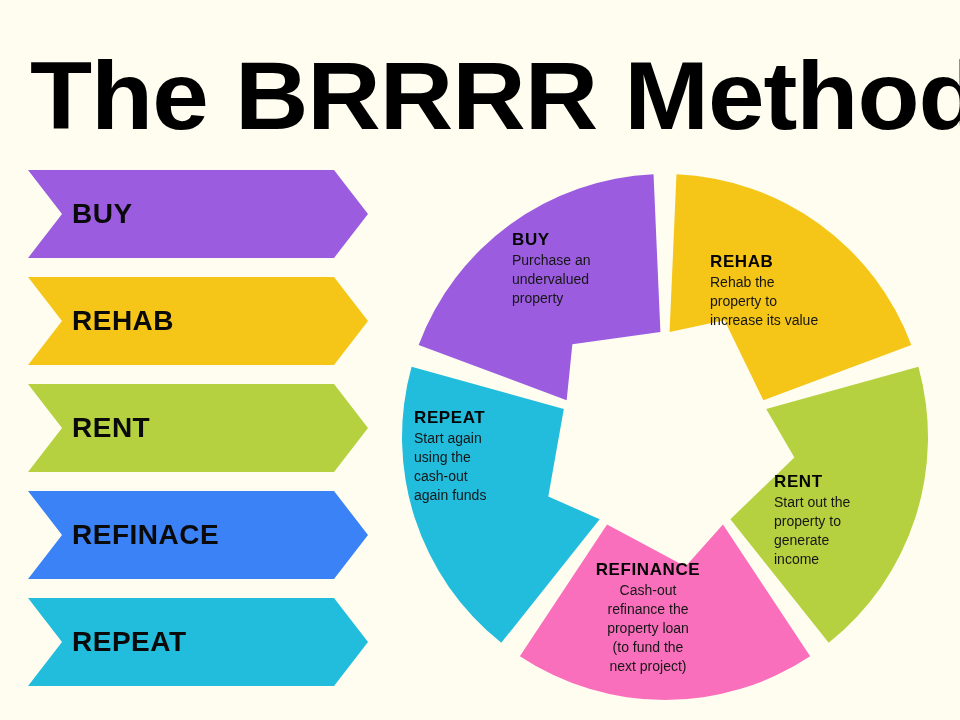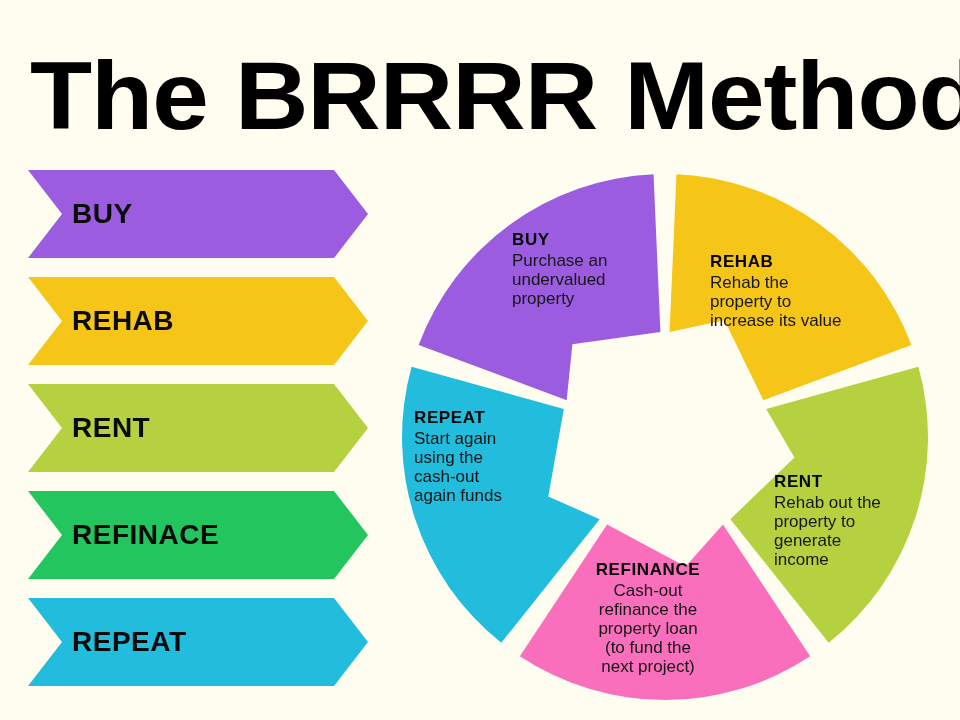--- a/index.html
+++ b/index.html
@@ -93,21 +93,21 @@
     font-weight: bold;
     font-size: 17px;
     letter-spacing: 0.6px;
     line-height: 20px;
     color: #050505;
     margin: 0 0 1px 0;
   }
   .seg-body {
     font-family: "Liberation Sans", sans-serif;
     font-weight: normal;
-    font-size: 17px;
+    font-size: 14px;
     line-height: 19px;
     color: #161616;
     margin: 0;
     white-space: pre-line;
   }
 
   .sb-buy      { left: 120px; top: 66px;  width: 175px; }
   .sb-rehab    { left: 318px; top: 88px;  width: 200px; }
   .sb-rent     { left: 382px; top: 308px; width: 150px; }
   .sb-refinance{ left: 166px; top: 396px; width: 180px; text-align: center; }
@@ -127,21 +127,21 @@
     </div>
 
     <div class="banner b1" style="background: rgb(245, 197, 24);">
       <span class="banner-label">REHAB</span>
     </div>
 
     <div class="banner b2" style="background: rgb(181, 209, 63);">
       <span class="banner-label">RENT</span>
     </div>
 
-    <div class="banner b3" style="background: #22c55e; align-items: center;">
+    <div class="banner b3" style="background: #3b82f6; align-items: center;">
       <span class="banner-label">REFINACE</span>
     </div>
 
     <div class="banner b4" style="background: rgb(34, 188, 220);">
       <span class="banner-label">REPEAT</span>
     </div>
 
   </div>
 
   <div id="wheel">
@@ -165,21 +165,21 @@
 
     <div class="seg-block sb-rehab">
       <p class="seg-title">REHAB</p>
       <p class="seg-body">Rehab the
 property to
 increase its value</p>
     </div>
 
     <div class="seg-block sb-rent">
       <p class="seg-title">RENT</p>
-      <p class="seg-body">Rehab out the
+      <p class="seg-body">Start out the
 property to
 generate
 income</p>
     </div>
 
     <div class="seg-block sb-refinance">
       <p class="seg-title">REFINANCE</p>
       <p class="seg-body">Cash-out
 refinance the
 property loan

